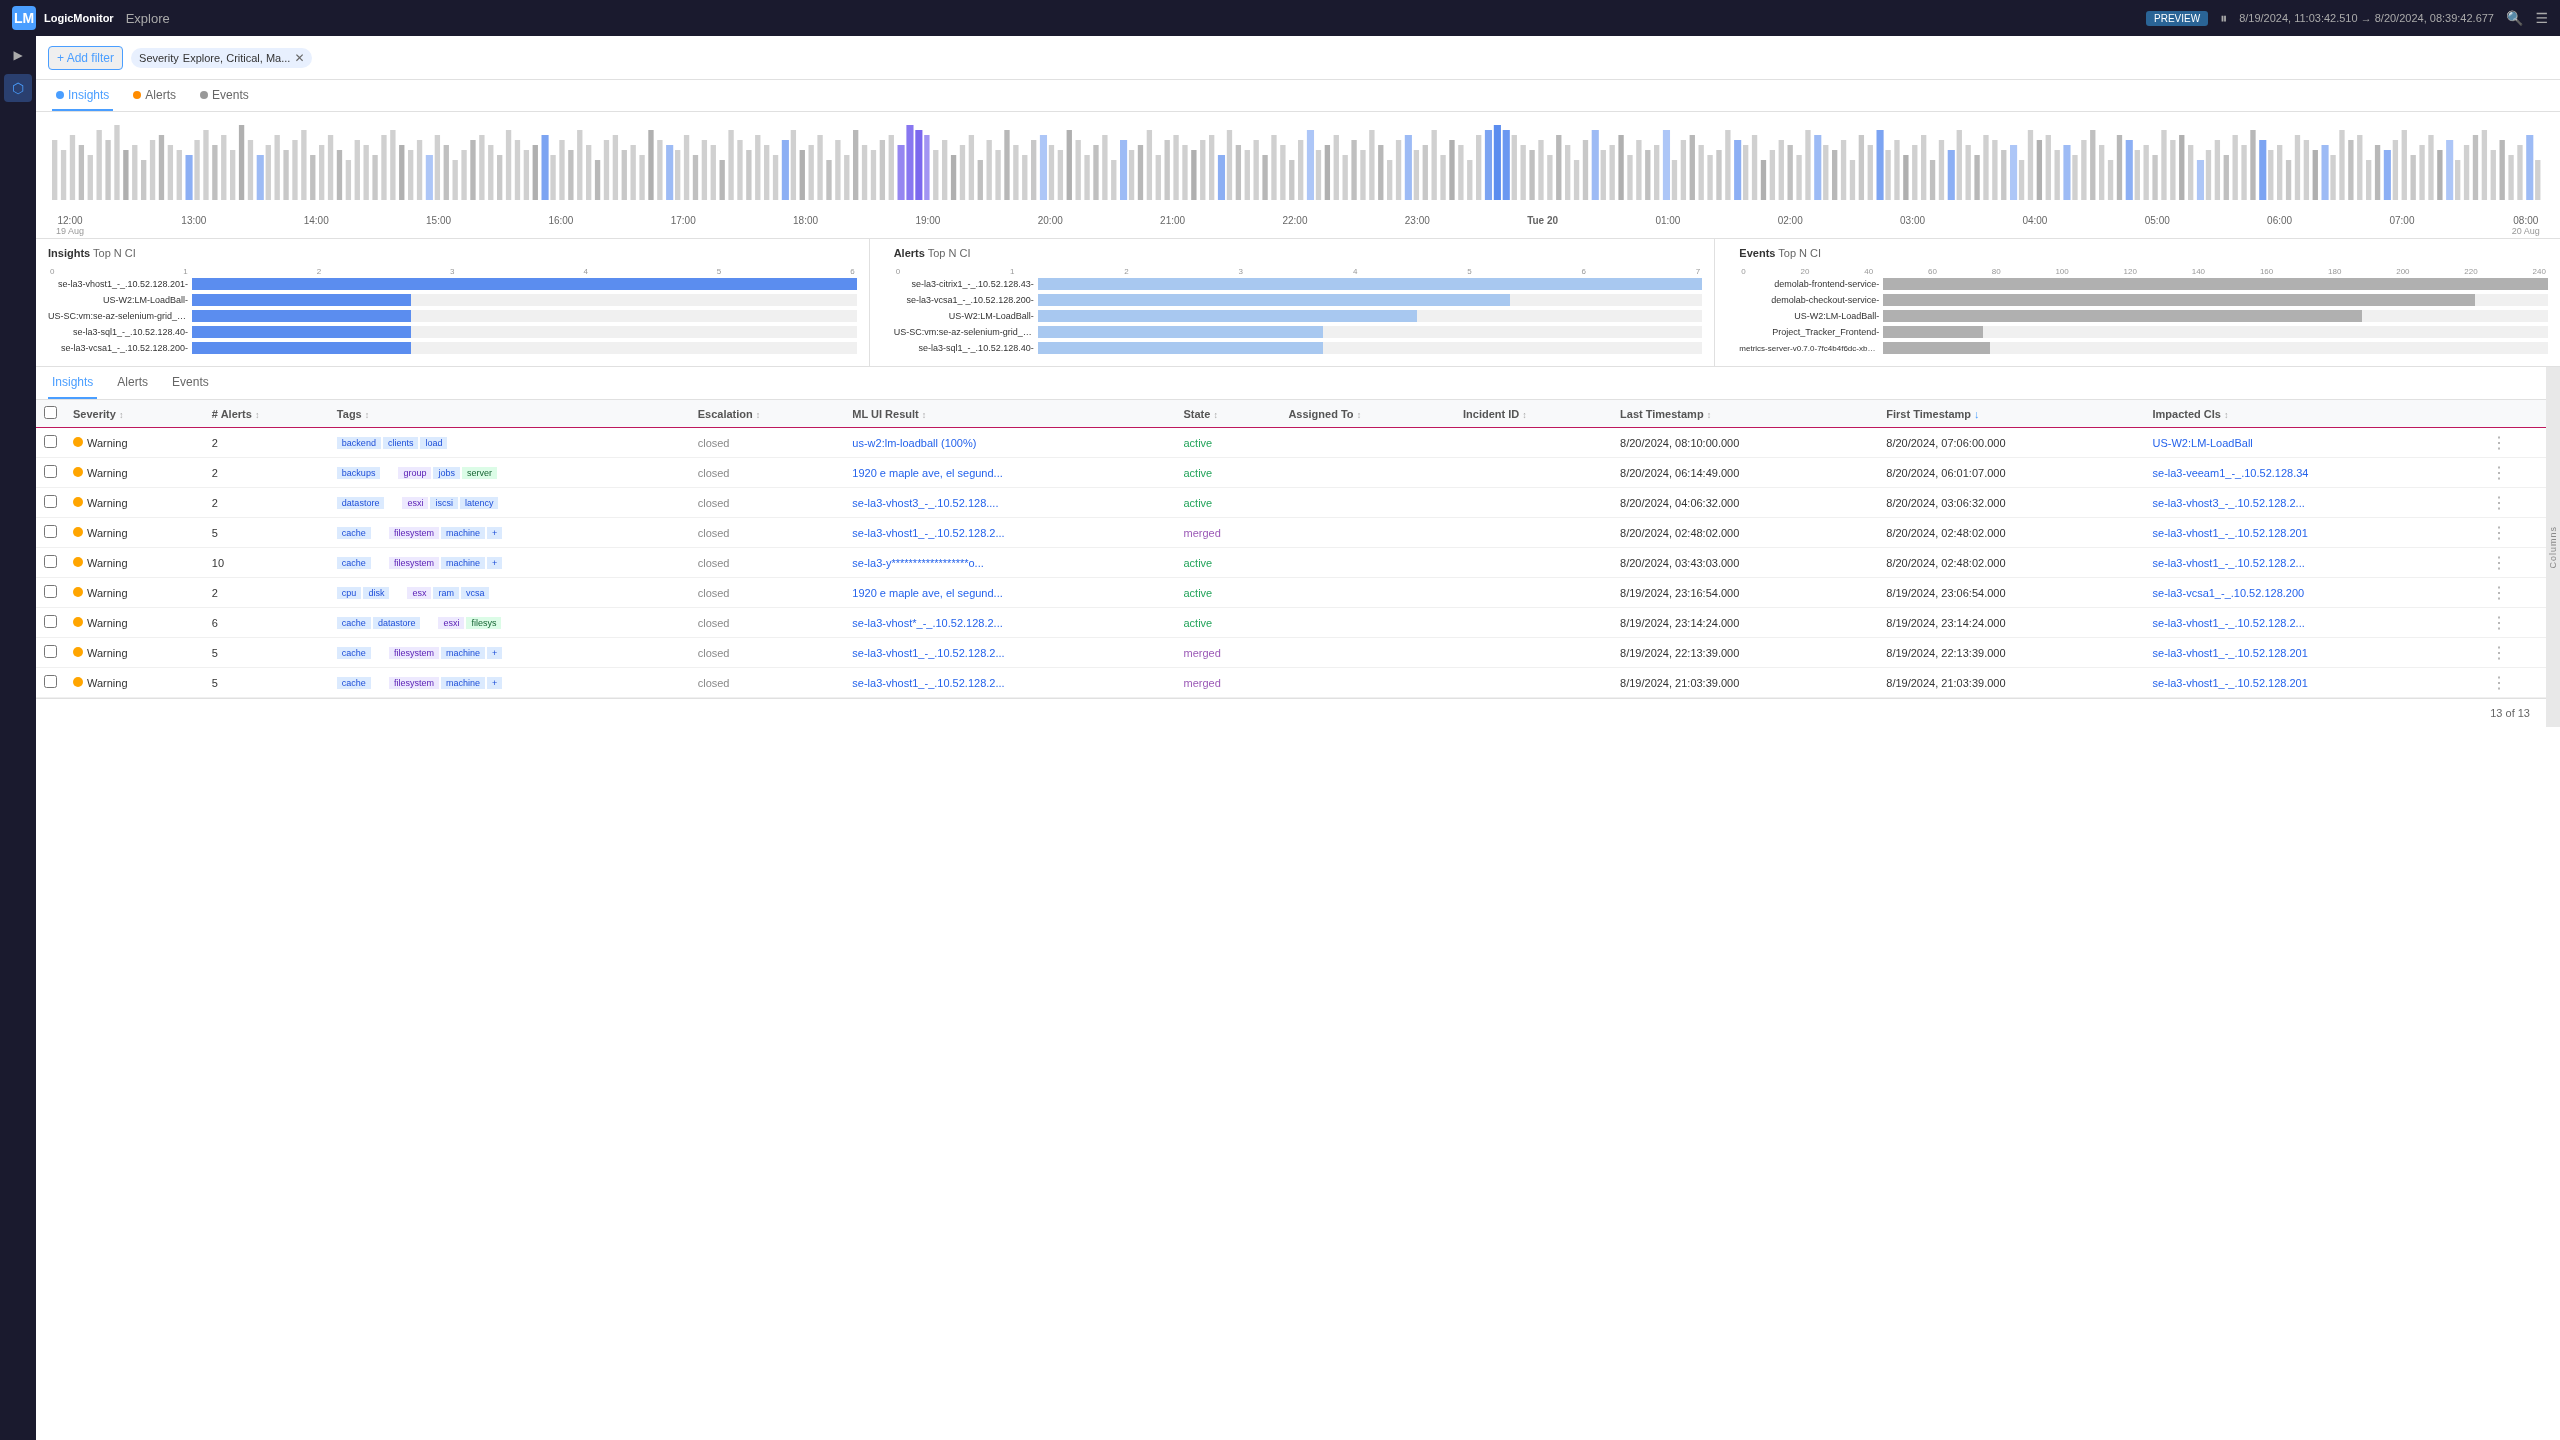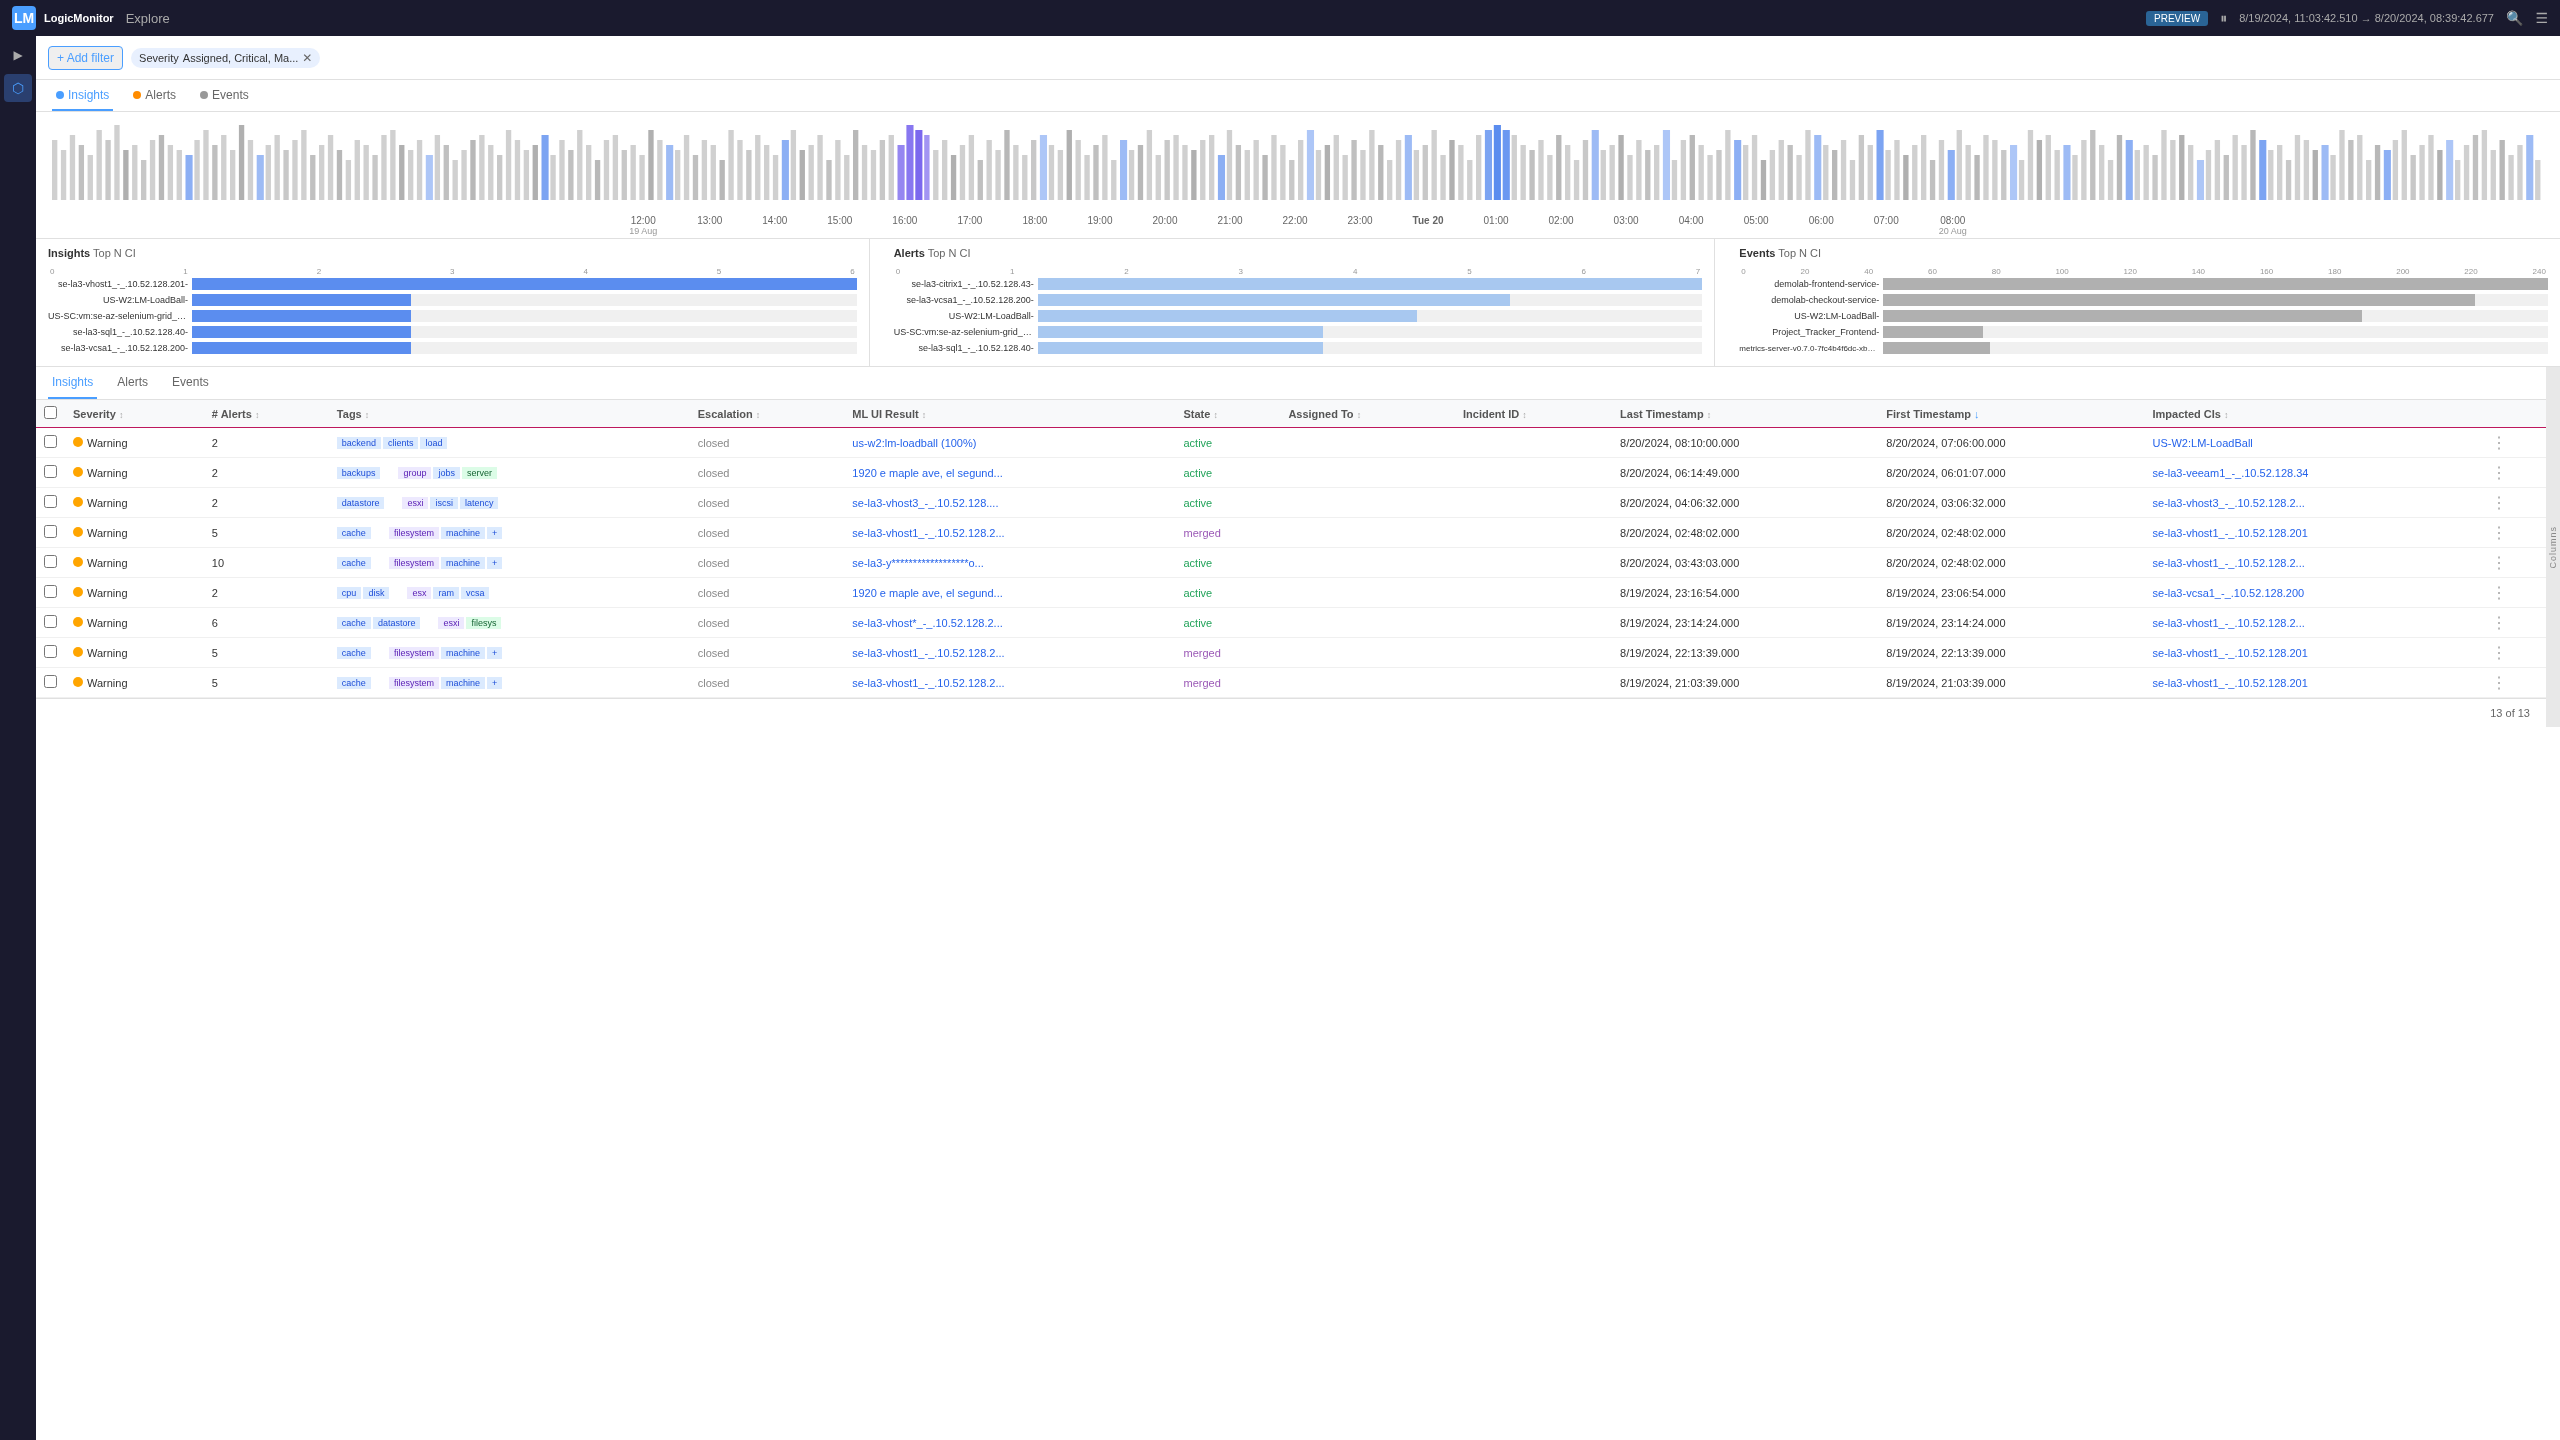--- a/index.html
+++ b/index.html
@@ -36,21 +36,21 @@
     .view-tab.active { color: #4a9eff; border-bottom-color: #4a9eff; }
     .view-tab-dot { width: 8px; height: 8px; border-radius: 50%; }
     .dot-blue { background: #4a9eff; }
     .dot-orange { background: #ff8c00; }
     .dot-gray { background: #999; }
 
     
     .chart-area { background: white; padding: 8px 16px; border-bottom: 1px solid #e0e0e0; }
     .timeline-chart { width: 100%; height: 110px; position: relative; }
     .timeline-svg { width: 100%; height: 90px; }
-    .timeline-axis { display: flex; justify-content: center; font-size: 10px; color: #666; padding: 0 4px; margin-top: 2px; gap: 40px; }
+    .timeline-axis { display: flex; justify-content: space-between; font-size: 10px; color: #666; padding: 0 4px; margin-top: 2px; gap: 40px; }
     .axis-label { display: flex; flex-direction: column; align-items: center; }
 
     
     .insights-row { display: flex; gap: 12px; background: white; border-bottom: 1px solid #e0e0e0; }
     .insights-panel { flex: 1; padding: 8px 12px; border-right: 1px solid #e0e0e0; }
     .insights-panel:last-child { border-right: none; }
     .panel-title { font-size: 11px; color: #333; margin-bottom: 8px; }
     .panel-title span { color: #666; font-weight: normal; }
     .bar-item { display: flex; align-items: center; margin-bottom: 4px; gap: 4px; }
     .bar-label { font-size: 9px; color: #333; width: 140px; text-align: right; overflow: hidden; text-overflow: ellipsis; white-space: nowrap; flex-shrink: 0; }
@@ -120,21 +120,21 @@
     <div class="sidebar-toggle">▶</div>
     <div class="sidebar-nav-icon active">⬡</div>
   </div>
 
   <div class="main">
 
     <div class="filter-bar">
       <button class="add-filter-btn">+ Add filter</button>
       <div class="filter-chip">
         <span>Severity</span>
-        <span>Assigned, Critical, Ma...</span>
+        <span>Explore, Critical, Ma...</span>
         <span class="filter-chip-close">✕</span>
       </div>
     </div>
 
     <div class="view-tabs">
       <div class="view-tab active">
         <span class="view-tab-dot dot-blue"></span>
         <span>Insights</span>
       </div>
       <div class="view-tab">

